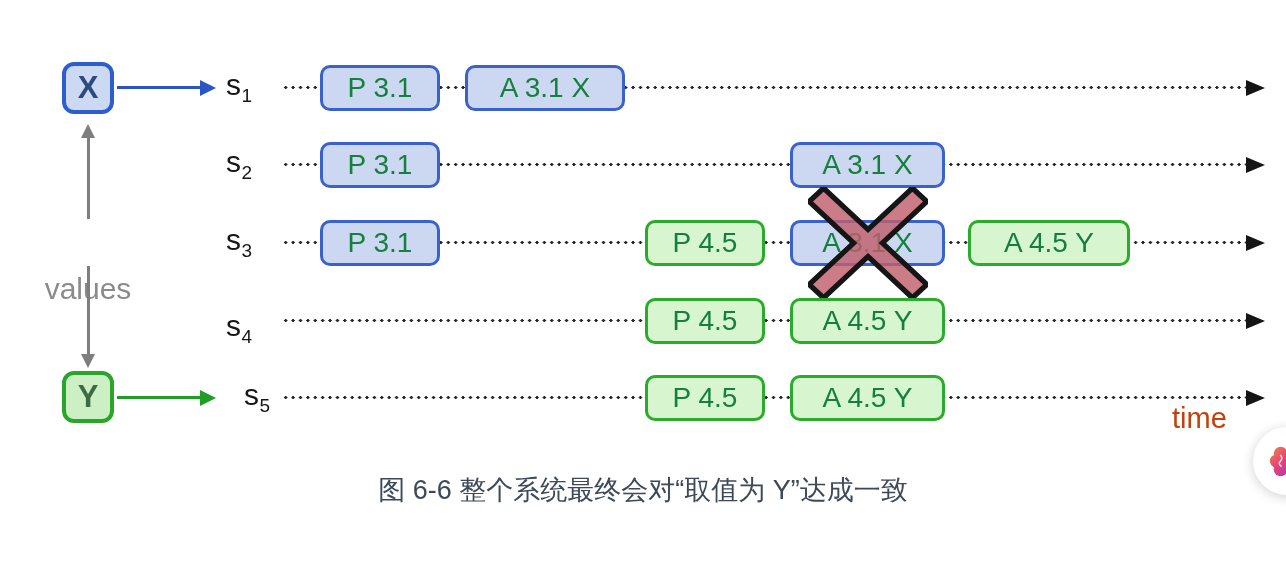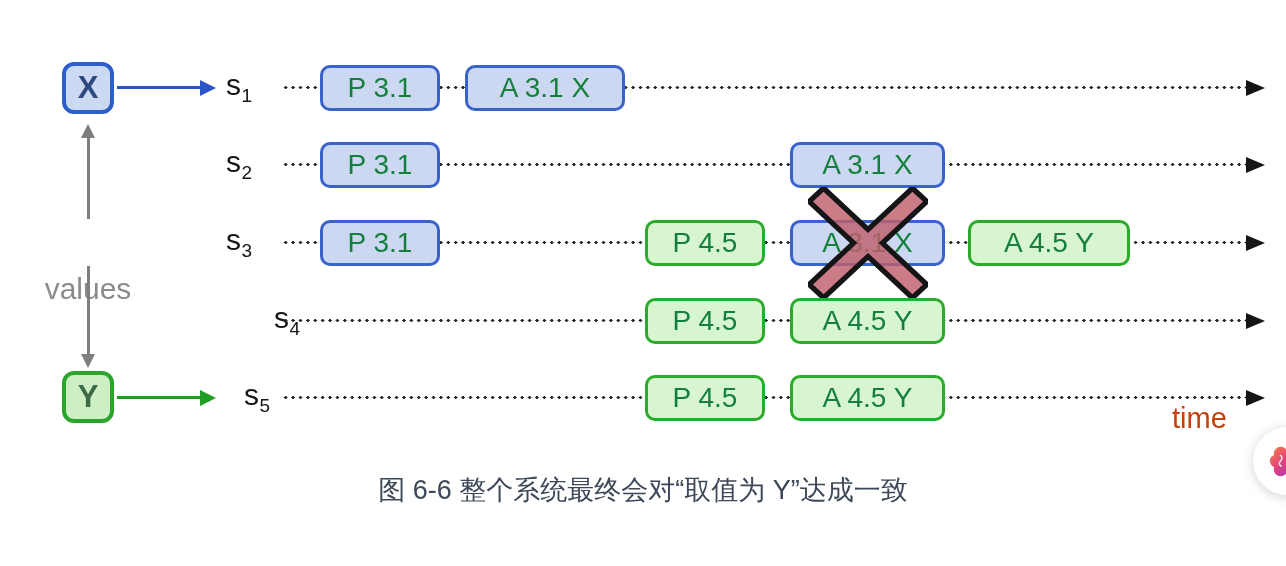--- a/index.html
+++ b/index.html
@@ -95,21 +95,21 @@
       <span>A 3.1 X</span>
     </div>
   <div class="abs event green" style="left:968px;top:220px;width:162px;">
       <span>A 4.5 Y</span>
     </div>
 
   <svg class="abs" style="left:808px;top:187px;" width="120" height="112" viewBox="0 0 100 100" preserveAspectRatio="none">
     <path d="M13 1 L50 38 L87 1 L99 13 L62 50 L99 87 L87 99 L50 62 L13 99 L1 87 L38 50 L1 13 Z" fill="#bf5f6b" fill-opacity="0.82" stroke="#151515" stroke-width="4.5" stroke-linejoin="miter"></path>
   </svg>
 
-  <div class="abs srv-label" style="left:226px;top:301px;margin-left:48px;"><span>s</span><sub>4</sub></div>
+  <div class="abs srv-label" style="left:226px;top:309px;"><span>s</span><sub>4</sub></div>
   <div class="abs dotline" style="left:282px;top:319px;width:964px;"></div>
   <div class="abs tri-right" style="left:1246px;top:313px;"></div>
   <div class="abs event green" style="left:645px;top:298px;width:120px;">
       <span>P 4.5</span>
     </div>
   <div class="abs event green" style="left:790px;top:298px;width:155px;">
       <span>A 4.5 Y</span>
     </div>
 
   <div class="abs srv-label" style="left:212px;top:378px;margin-left:32px;"><span>s</span><sub>5</sub></div>

